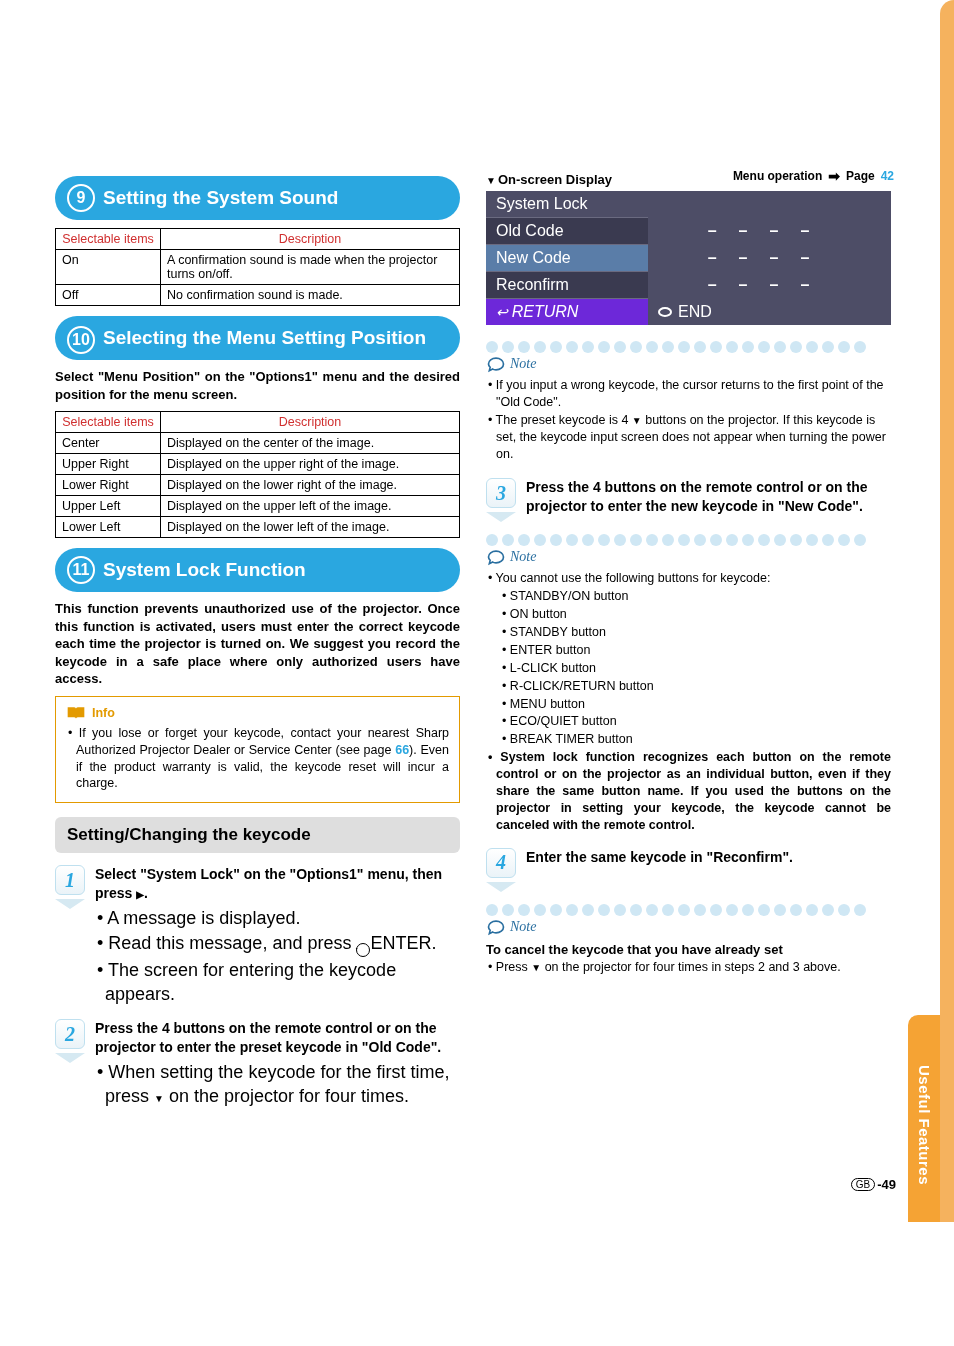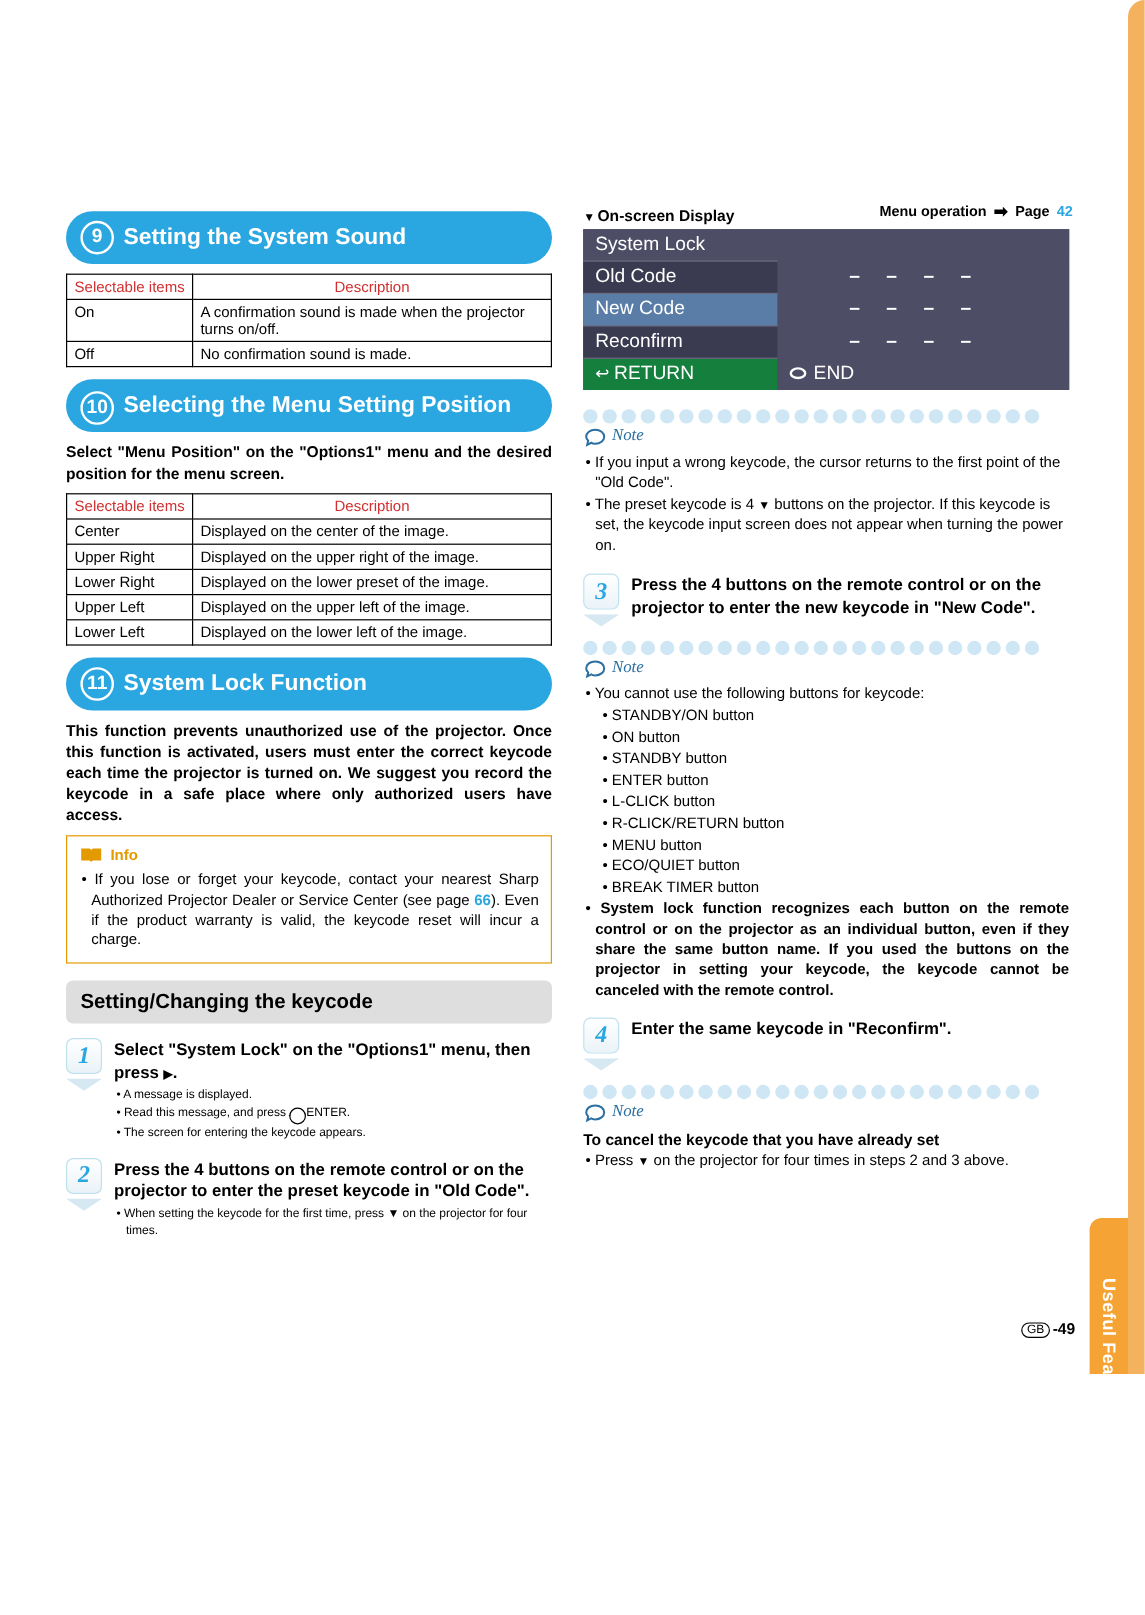--- a/index.html
+++ b/index.html
@@ -44,36 +44,36 @@
   .greybar { background: #dedede; border-radius: 6px; padding: 8px 12px; font-size: 17px; font-weight: bold; font-family: Arial, sans-serif; margin: 4px 0 12px; }
 
   
   .step { display: flex; gap: 10px; margin: 6px 0 12px; }
   .step .numwrap { width: 30px; flex-shrink: 0; }
   .step .num { width: 30px; height: 30px; border: 1px solid #bfe0ef; border-radius: 6px; background: linear-gradient(#fff,#eaf3f8); display: flex; align-items: center; justify-content: center; font-size: 20px; font-weight: bold; color: #2aa7e0; font-family: Georgia, 'Times New Roman', serif; font-style: italic; }
   .step .chev { width: 0; height: 0; border-left: 15px solid transparent; border-right: 15px solid transparent; border-top: 10px solid #d6e9f2; margin-top: 4px; }
   .step .body { flex: 1; font-size: 13px; line-height: 1.35; }
   .step .body .ti { font-weight: bold; font-size: 14px; }
   .step .body ul { list-style: none; padding-left: 10px; margin-top: 3px; }
-  .step .body ul li { text-indent: -8px; font-size: 10px; margin: 1px 0; }
+  .step .body ul li { text-indent: -8px; font-size: 18px; margin: 1px 0; }
   .rtri::before { content: "\25B6"; font-size: 10px; }
   .dtri::before { content: "\25BC"; font-size: 10px; }
   .entercirc { display: inline-flex; width: 14px; height: 14px; border: 1px solid #000; border-radius: 50%; align-items: center; justify-content: center; font-size: 8px; vertical-align: -2px; }
   .entercirc::before { content: "\00B7\00B7"; letter-spacing: -3px; }
 
   
   .osdlbl { font-size: 13px; font-weight: bold; margin: 2px 0 4px; }
   .osdlbl::before { content: "\25BC"; font-size: 10px; margin-right: 2px; }
   .osd { background: #4d4d66; color: #fff; font-family: Arial, sans-serif; font-size: 16px; width: 100%; border-collapse: collapse; margin-bottom: 16px; }
   .osd td { padding: 4px 10px; }
   .osd .title td { background: #4d4d66; font-weight: normal; }
   .osd .row td:first-child { background: #3a3a50; width: 40%; border-top: 1px solid #6a6a80; }
   .osd .row td:last-child { background: #4d4d66; }
   .osd .row.r2 td:first-child { background: #5a7da8; }
-  .osd .foot td:first-child { background: #15803d; }
+  .osd .foot td:first-child { background: #6d28d9; font-style: italic; }
   .osd .glyphs { letter-spacing: 22px; font-weight: bold; }
   .osd .retarr { font-size: 14px; margin-right: 4px; }
   .osd .endic { display: inline-block; width: 14px; height: 10px; border: 2px solid #fff; border-radius: 7px/5px; margin-right: 6px; vertical-align: 0; }
 
   
   .dotsep { display: flex; gap: 4px; margin: 6px 0 2px; }
   .dotsep span { width: 12px; height: 12px; border-radius: 50%; background: #cfe7f4; }
   .notehd { color: #2a6fa0; font-size: 14px; display: flex; align-items: center; gap: 4px; margin: 2px 0 4px; font-style: italic; font-family: Georgia, serif; }
   .notehd svg { width: 20px; height: 18px; }
   .notelist { font-size: 12.5px; line-height: 1.35; padding-left: 10px; }
@@ -141,21 +141,21 @@
     <tr>
             <td>Center</td>
             <td>Displayed on the center of the image.</td>
           </tr>
     <tr>
             <td>Upper Right</td>
             <td>Displayed on the upper right of the image.</td>
           </tr>
     <tr>
             <td>Lower Right</td>
-            <td>Displayed on the lower preset of the image.</td>
+            <td>Displayed on the lower right of the image.</td>
           </tr>
     <tr>
             <td>Upper Left</td>
             <td>Displayed on the upper left of the image.</td>
           </tr>
     <tr>
             <td>Lower Left</td>
             <td>Displayed on the lower left of the image.</td>
           </tr>
   </tbody>

